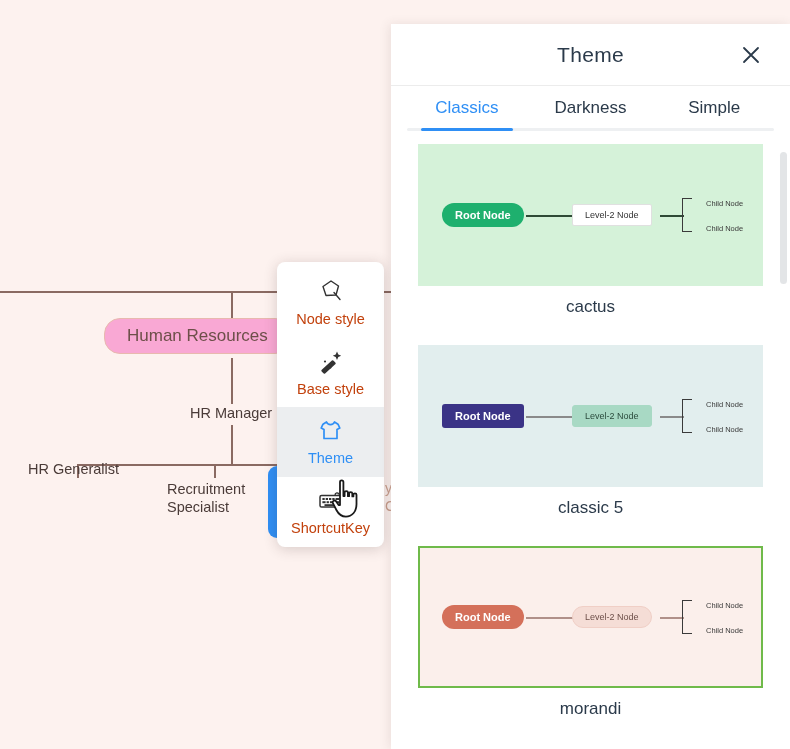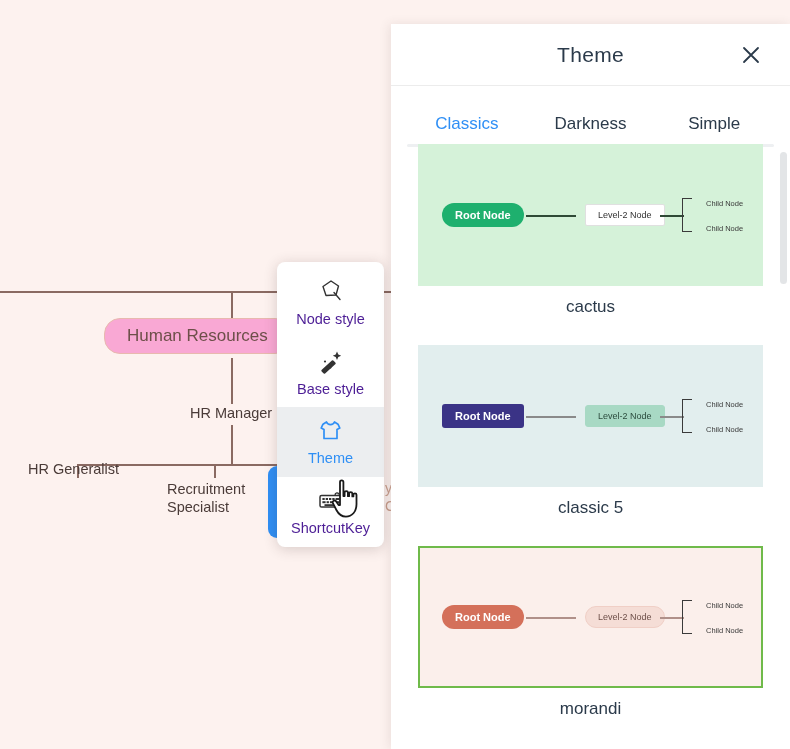--- a/index.html
+++ b/index.html
@@ -93,21 +93,21 @@
   }
   .tool-icon {
     height: 30px;
     display: flex;
     align-items: center;
     justify-content: center;
     margin-bottom: 5px;
   }
   .tool-label {
     font-size: 14.5px;
-    color: #4c1d95;
+    color: #c2410c;
     text-align: center;
     line-height: 1.15;
   }
   .tool-item.active .tool-label {
     color: #2f8ff5;
   }
 
   
   #hand-cursor {
     position: absolute;
@@ -155,21 +155,21 @@
   #panel-body {
     position: relative;
     height: 664px;
     overflow: hidden;
   }
 
   #tabs-row {
     position: relative;
     display: flex;
     padding: 0 14px;
-    margin-top: 20px;
+    margin-top: 4px;
   }
   .tab {
     flex: 1;
     text-align: center;
     font-size: 17px;
     color: #2b3a4a;
     padding: 8px 0 13px 0;
     cursor: pointer;
     position: relative;
   }
@@ -235,21 +235,20 @@
     white-space: nowrap;
   }
   .pv-l2 {
     position: absolute;
     left: 152px;
     top: 50%;
     transform: translateY(-50%);
     font-size: 9px;
     padding: 5px 12px;
     white-space: nowrap;
-    margin-left: 13px;
   }
   .pv-link {
     position: absolute;
     top: 50%;
     height: 1.5px;
   }
   .pv-bracket {
     position: absolute;
     top: 50%;
     transform: translateY(-50%);

